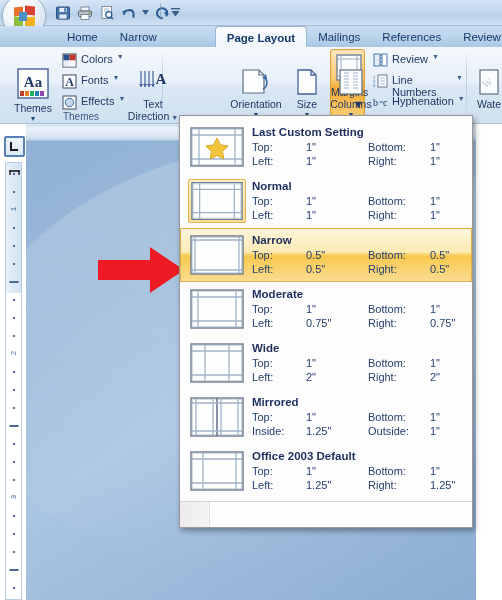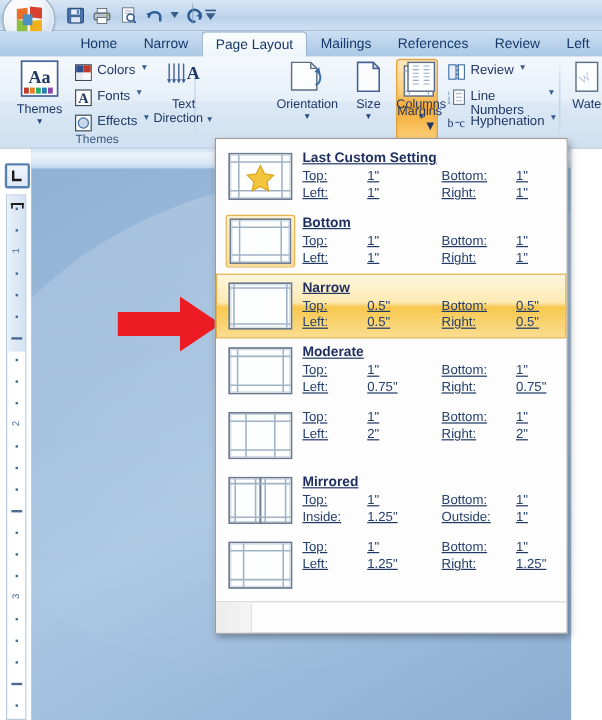--- a/index.html
+++ b/index.html
@@ -54,40 +54,40 @@
   }
   #tabs { position:absolute; left:56px; top:0; height:22px; display:flex; align-items:flex-end; }
   .tab {
     height:21px; padding:0 11px; line-height:21px;
     font-size:11.5px; color:#15396b; white-space:nowrap; cursor:default;
     border-top-left-radius:4px; border-top-right-radius:4px;
   }
   .tab.active {
     background:linear-gradient(to bottom,#fbfdfe 0%,#eef5fb 100%);
     border:1px solid #9ab5d2; border-bottom:none;
-    color:#15396b; font-weight:normal;
-    position:relative; top:0; height:22px; line-height:22px;
+    color:#15396b; font-weight:bold;
+    position:relative; top:0; height:22px; line-height:22px;margin-left:47px;
   }
 
   
   #ribbon {
     position:absolute; left:0; top:47px; width:502px; height:77px;
     background:linear-gradient(to bottom,#f4f8fc 0%,#e6eff8 48%,#dbe8f5 52%,#cfe0f0 100%);
     border-bottom:1px solid #a8c0d8;
   }
   .rgroup { position:absolute; top:0; height:76px; }
   .rgroup-label {
     position:absolute; bottom:1px; left:0; width:100%;
     text-align:center; font-size:10px; color:#3c5a82;
   }
   .rsep { position:absolute; top:4px; width:1px; height:66px;
     background:linear-gradient(to bottom,rgba(255,255,255,0) 0%,#bcd0e4 30%,#bcd0e4 70%,rgba(255,255,255,0) 100%); }
 
   .bigbtn { position:absolute; width:52px; text-align:center; cursor:default; }
-  .bigbtn .ico { display:block; margin:0 auto 1px; }
+  .bigbtn .ico { display:block; margin:18px auto 1px; }
   .bigbtn .lbl { display:block; font-size:10.5px; color:#1f3864; line-height:11px; }
   .bigbtn .arrow { display:block; font-size:7px; color:#24497d; line-height:7px; margin-top:1px; }
 
   .smallrow { position:absolute; display:flex; align-items:flex-start; gap:4px; cursor:default; font-size:11px; }
   .smallrow .slbl { color:#1f3864; }
   .caret { font-size:7px; color:#3a5e8c; }
 
   
   #btn-margins {
     position:absolute; left:167px; top:2px; width:35px; height:70px;
@@ -154,21 +154,21 @@
   .mi.selected-icon .thumbwrap {
     background:linear-gradient(to bottom,#fdf0cd,#f9dd9a);
     border:1px solid #e3b44f; border-radius:2px;
   }
   .mi.hovered {
     background:linear-gradient(to bottom,#fdf6dd 0%,#fdeab4 44%,#f8c84e 52%,#fbdd90 100%);
     border:1px solid #e2b04a;
   }
   .thumbwrap { width:58px; height:44px; flex:0 0 58px; padding:2px;
     display:flex; align-items:center; justify-content:center; }
-  .mi-text { flex:1; padding-left:6px; padding-top:0;text-decoration:underline; }
+  .mi-text { flex:1; padding-left:6px; padding-top:0; }
   .mi-title { font-size:11.5px; font-weight:bold; color:#1d2d5e; line-height:14px; margin-bottom:1px; }
   .mi-grid { display:grid; grid-template-columns:54px 62px 62px auto; font-size:11px; color:#26406e; line-height:14px; }
   .mi-grid span { white-space:nowrap; }
   #menu-footer {
     border-top:1px solid #d6d6d6;
     background:#fdfdfd;
     display:flex; align-items:center; height:26px;
   }
   #menu-footer-gutter { width:30px; height:100%;
     background:linear-gradient(to right,#ececec,#f4f4f4); border-right:1px solid #e2e2e2; }
@@ -554,21 +554,21 @@
           <svg width="54" height="40" viewBox="0 0 54 40">
             <rect x="1" y="1" width="52" height="38" fill="#ffffff" stroke="#6b7a8c" stroke-width="1.4"></rect>
                  <rect x="2.4" y="2.4" width="49.2" height="35.2" fill="#fdfefe" stroke="#c8d4e1" stroke-width=".8"></rect>
             <line x1="9" y1="2" x2="9" y2="38" stroke="#9fb2c7" stroke-width="1.3"></line>
             <line x1="45" y1="2" x2="45" y2="38" stroke="#9fb2c7" stroke-width="1.3"></line>
             <line x1="2" y1="8" x2="52" y2="8" stroke="#9fb2c7" stroke-width="1.3"></line>
             <line x1="2" y1="32" x2="52" y2="32" stroke="#9fb2c7" stroke-width="1.3"></line>
           </svg>
         </div>
        <div class="mi-text">
-         <div class="mi-title">Bottom</div>
+         <div class="mi-title">Normal</div>
          <div class="mi-grid">
            <span>Top:</span>
            <span>1"</span>
            <span>Bottom:</span>
            <span>1"</span>
            <span>Left:</span>
            <span>1"</span>
            <span>Right:</span>
            <span>1"</span>
          </div>
@@ -629,20 +629,21 @@
           <svg width="54" height="40" viewBox="0 0 54 40">
             <rect x="1" y="1" width="52" height="38" fill="#ffffff" stroke="#6b7a8c" stroke-width="1.4"></rect>
                  <rect x="2.4" y="2.4" width="49.2" height="35.2" fill="#fdfefe" stroke="#c8d4e1" stroke-width=".8"></rect>
             <line x1="15" y1="2" x2="15" y2="38" stroke="#9fb2c7" stroke-width="1.3"></line>
             <line x1="39" y1="2" x2="39" y2="38" stroke="#9fb2c7" stroke-width="1.3"></line>
             <line x1="2" y1="8" x2="52" y2="8" stroke="#9fb2c7" stroke-width="1.3"></line>
             <line x1="2" y1="32" x2="52" y2="32" stroke="#9fb2c7" stroke-width="1.3"></line>
           </svg>
         </div>
        <div class="mi-text">
+         <div class="mi-title">Wide</div>
          <div class="mi-grid">
            <span>Top:</span>
            <span>1"</span>
            <span>Bottom:</span>
            <span>1"</span>
            <span>Left:</span>
            <span>2"</span>
            <span>Right:</span>
            <span>2"</span>
          </div>
@@ -681,20 +682,21 @@
           <svg width="54" height="40" viewBox="0 0 54 40">
             <rect x="1" y="1" width="52" height="38" fill="#ffffff" stroke="#6b7a8c" stroke-width="1.4"></rect>
                  <rect x="2.4" y="2.4" width="49.2" height="35.2" fill="#fdfefe" stroke="#c8d4e1" stroke-width=".8"></rect>
             <line x1="13" y1="2" x2="13" y2="38" stroke="#9fb2c7" stroke-width="1.3"></line>
             <line x1="46" y1="2" x2="46" y2="38" stroke="#9fb2c7" stroke-width="1.3"></line>
             <line x1="2" y1="8" x2="52" y2="8" stroke="#9fb2c7" stroke-width="1.3"></line>
             <line x1="2" y1="32" x2="52" y2="32" stroke="#9fb2c7" stroke-width="1.3"></line>
           </svg>
         </div>
        <div class="mi-text">
+         <div class="mi-title">Office 2003 Default</div>
          <div class="mi-grid">
            <span>Top:</span>
            <span>1"</span>
            <span>Bottom:</span>
            <span>1"</span>
            <span>Left:</span>
            <span>1.25"</span>
            <span>Right:</span>
            <span>1.25"</span>
          </div>

